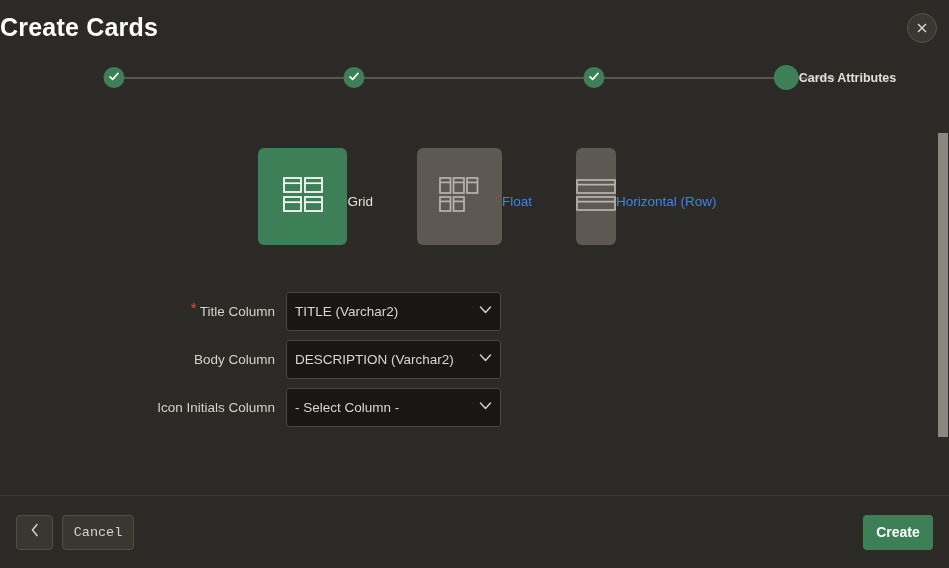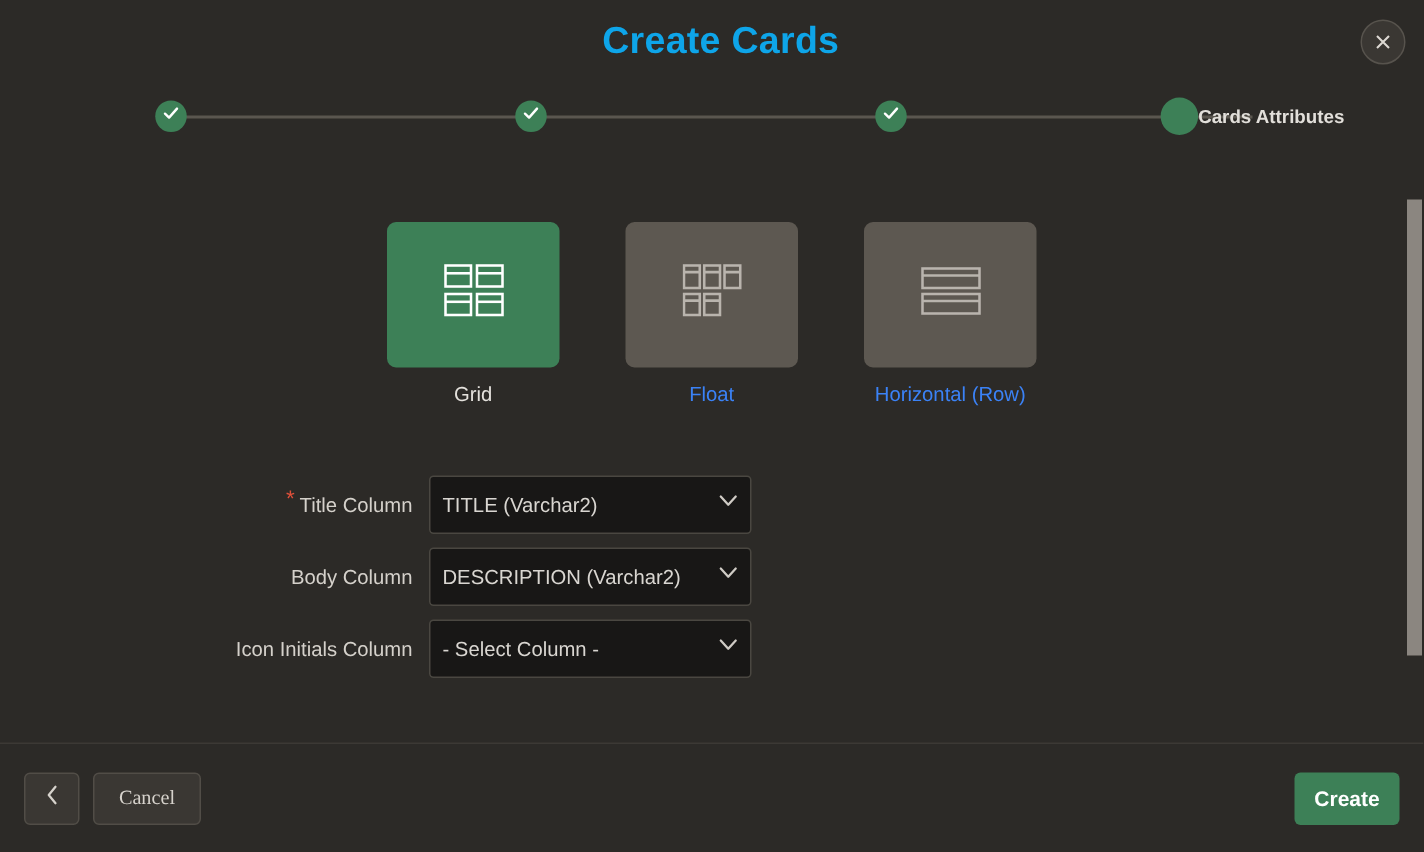--- a/index.html
+++ b/index.html
@@ -28,25 +28,24 @@
 
   
   .dialog-header {
     position: relative;
     height: 58px;
     flex: 0 0 58px;
   }
 
   .dialog-title {
     position: absolute;
-    left: 12px; right: 0; top: 13px;
-    text-align: center;
+    left: 0; right: 0; top: 13px;
     font-size: 25px;
     font-weight: bold;
-    color: #0ea5e9;
+    color: #ffffff;
     letter-spacing: .2px;
   }
 
   .close-button {
     position: absolute;
     right: 12px;
     top: 13px;
     width: 30px;
     height: 30px;
     border-radius: 50%;
@@ -122,21 +121,20 @@
   
   .type-row {
     display: flex;
     justify-content: center;
     gap: 44px;
     margin-top: 28px;
   }
   .type-option {
     width: 115px;
     display: flex;
-    flex-direction: column;
     align-items: center;
     cursor: pointer;
   }
   .type-tile {
     width: 115px;
     height: 97px;
     border-radius: 6px;
     background: #5d5851;
     display: flex;
     align-items: center;
@@ -222,21 +220,21 @@
     align-items: center;
     padding: 0 16px;
   }
   .btn {
     height: 35px;
     border-radius: 4px;
     background: #3a3733;
     border: 1px solid #514d47;
     color: #d6d2cc;
     font-size: 13.5px;
-    font-family: Liberation Serif, serif;
+    font-family: Liberation Mono, monospace;
     display: flex;
     align-items: center;
     justify-content: center;
     cursor: pointer;
   }
   .btn-back { width: 37px; margin-right: 9px; }
   .btn-cancel { width: 72px; }
   .btn-create {
     position: absolute;
     right: 16px;

